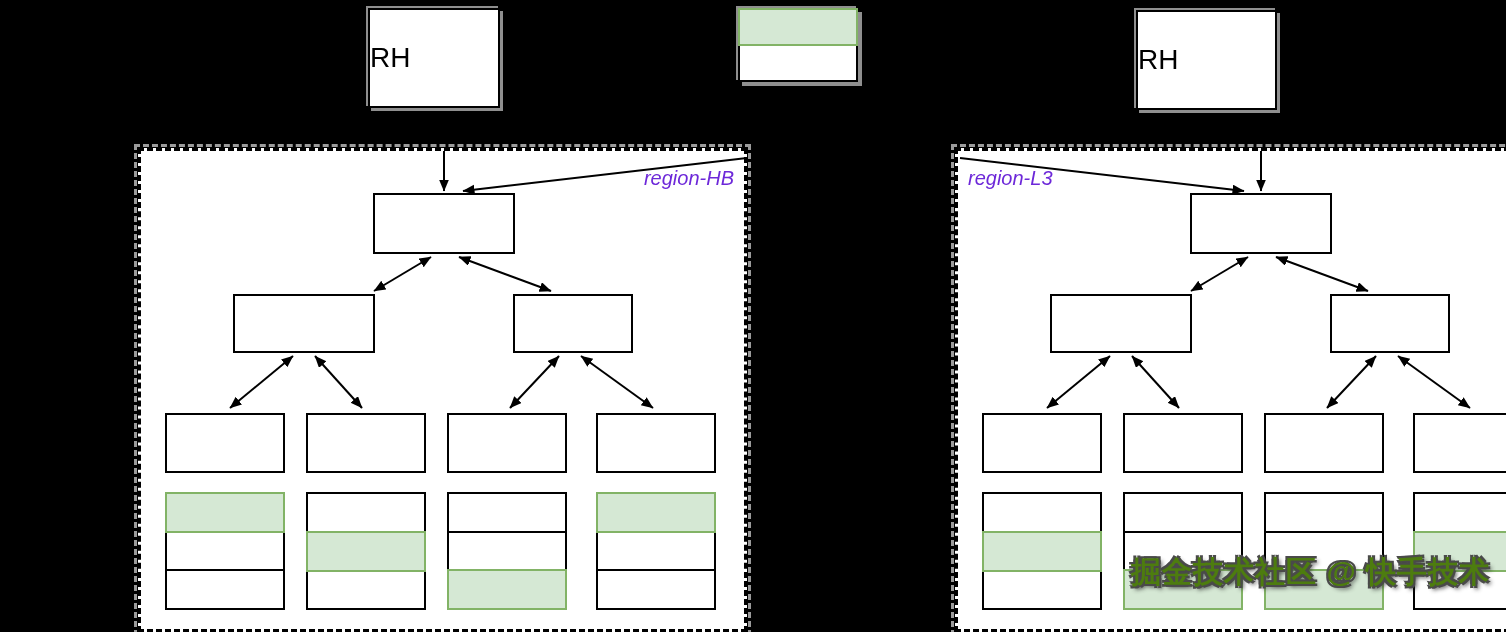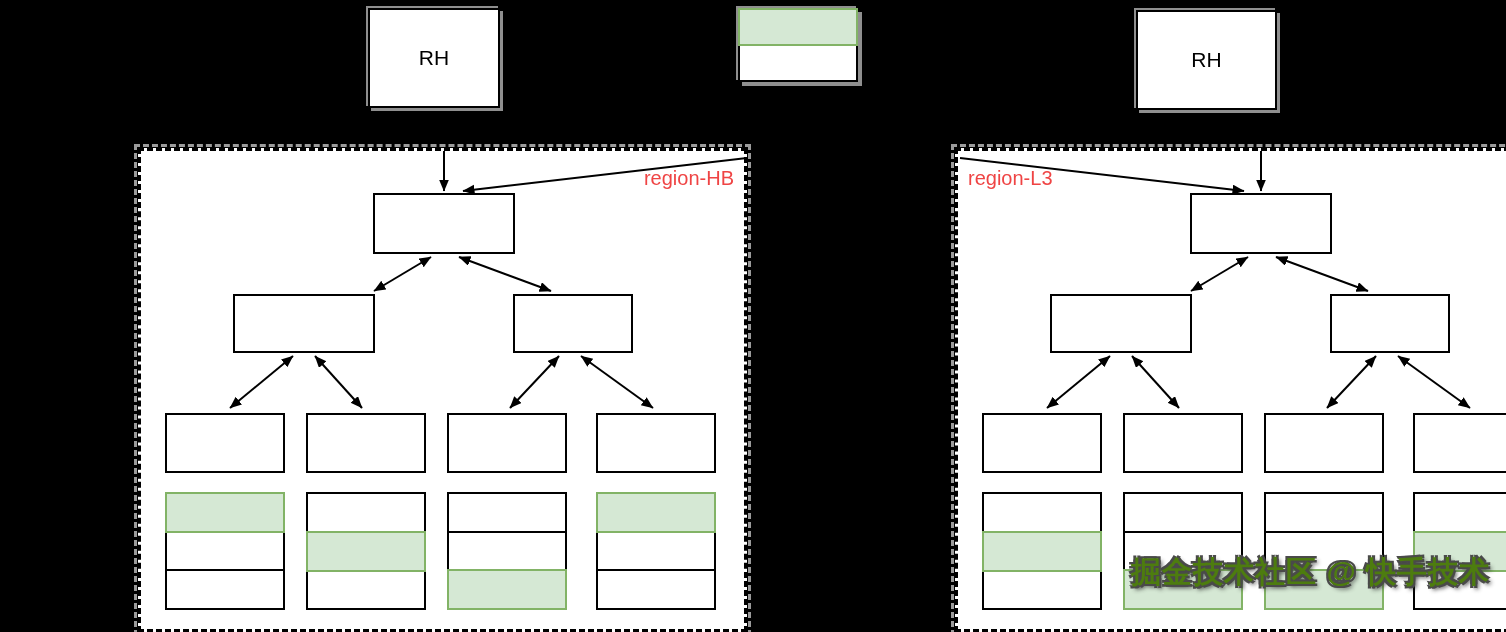--- a/index.html
+++ b/index.html
@@ -4,40 +4,40 @@
 <style>
   html,body{margin:0;padding:0;background:#000;}
   .canvas{
     position:relative;width:1506px;height:632px;background:#000000;
     font-family:"Liberation Sans", sans-serif;overflow:hidden;
   }
   
   .rh-box{
     position:absolute;background:#ffffff;border:2px solid #000;
     box-shadow:3px 3px 0 #8f8f8f, -2px -2px 0 #8f8f8f;
-    display:flex;align-items:center;justify-content:center;
-    font-size:21px;color:#000;
+    display:flex;align-items:center;
+    font-size:28px;color:#000;
   }
   .rh-left{left:368px;top:8px;width:128px;height:96px;}
   .rh-right{left:1136px;top:10px;width:137px;height:96px;}
   .legend{
     position:absolute;left:738px;top:8px;width:120px;
     box-shadow:4px 4px 0 #8f8f8f, -2px -2px 0 #8f8f8f;
   }
   .legend .cell{height:38px;}
   
   .region{
     position:absolute;top:148px;height:478px;background:#ffffff;
     border:3px dashed #000;
     outline:3px dashed #9b9b9b;outline-offset:1px;
   }
   .region-left{left:138px;width:603px;}
   .region-right{left:955px;width:594px;}
   .region-label{
-    position:absolute;top:16px;font-size:20px;color:#ef4444;z-index:3;
+    position:absolute;top:16px;font-size:20px;color:#6d28d9;z-index:3;font-style:italic;
   }
   .label-right{right:10px;}
   .label-left{left:10px;}
   .connectors{position:absolute;left:0;top:0;width:609px;height:482px;z-index:1;}
   
   .tbox{
     position:absolute;background:#ffffff;border:2.5px solid #000;
     box-sizing:border-box;z-index:2;
   }
   .root{left:232px;top:42px;width:142px;height:61px;}

